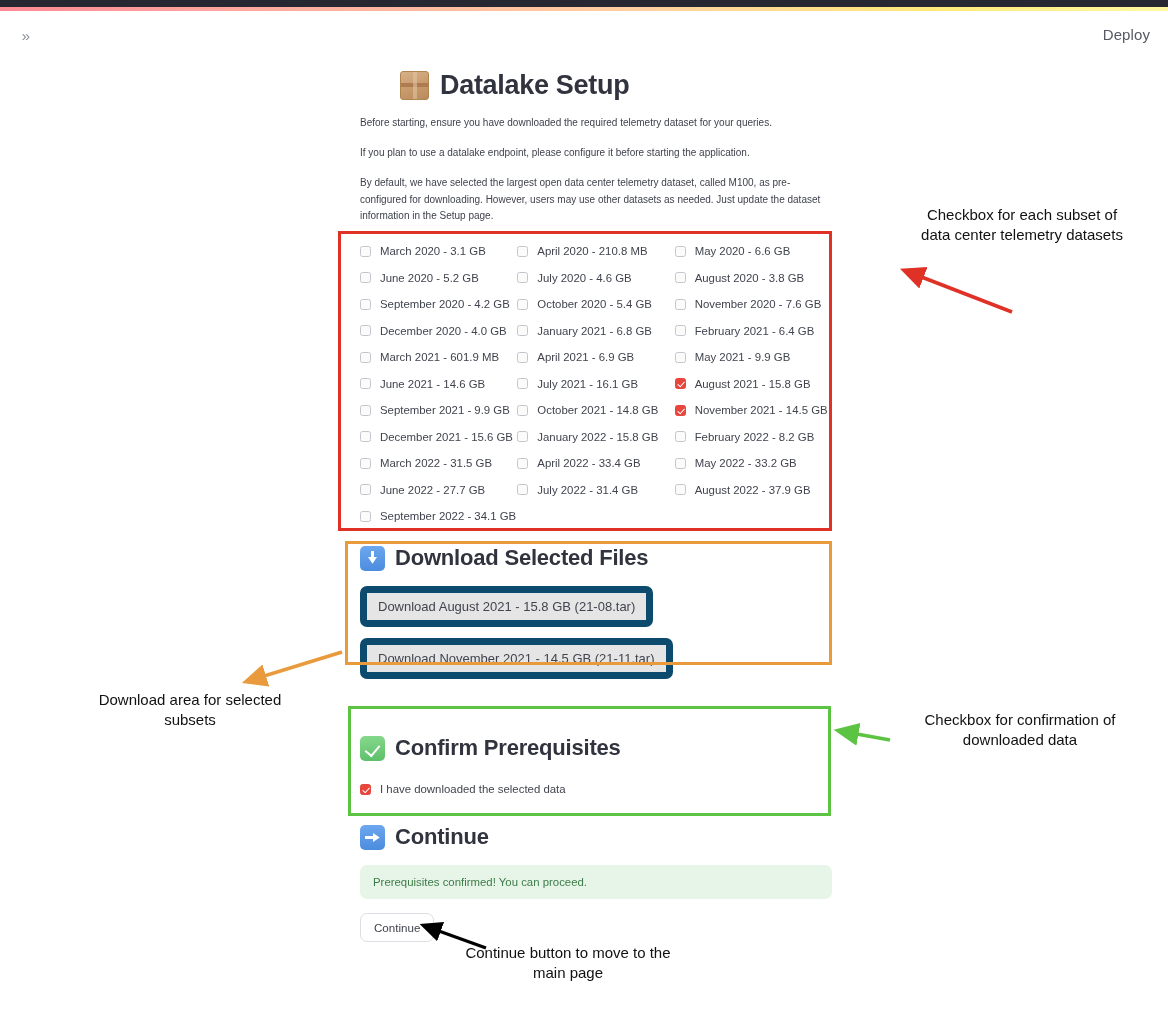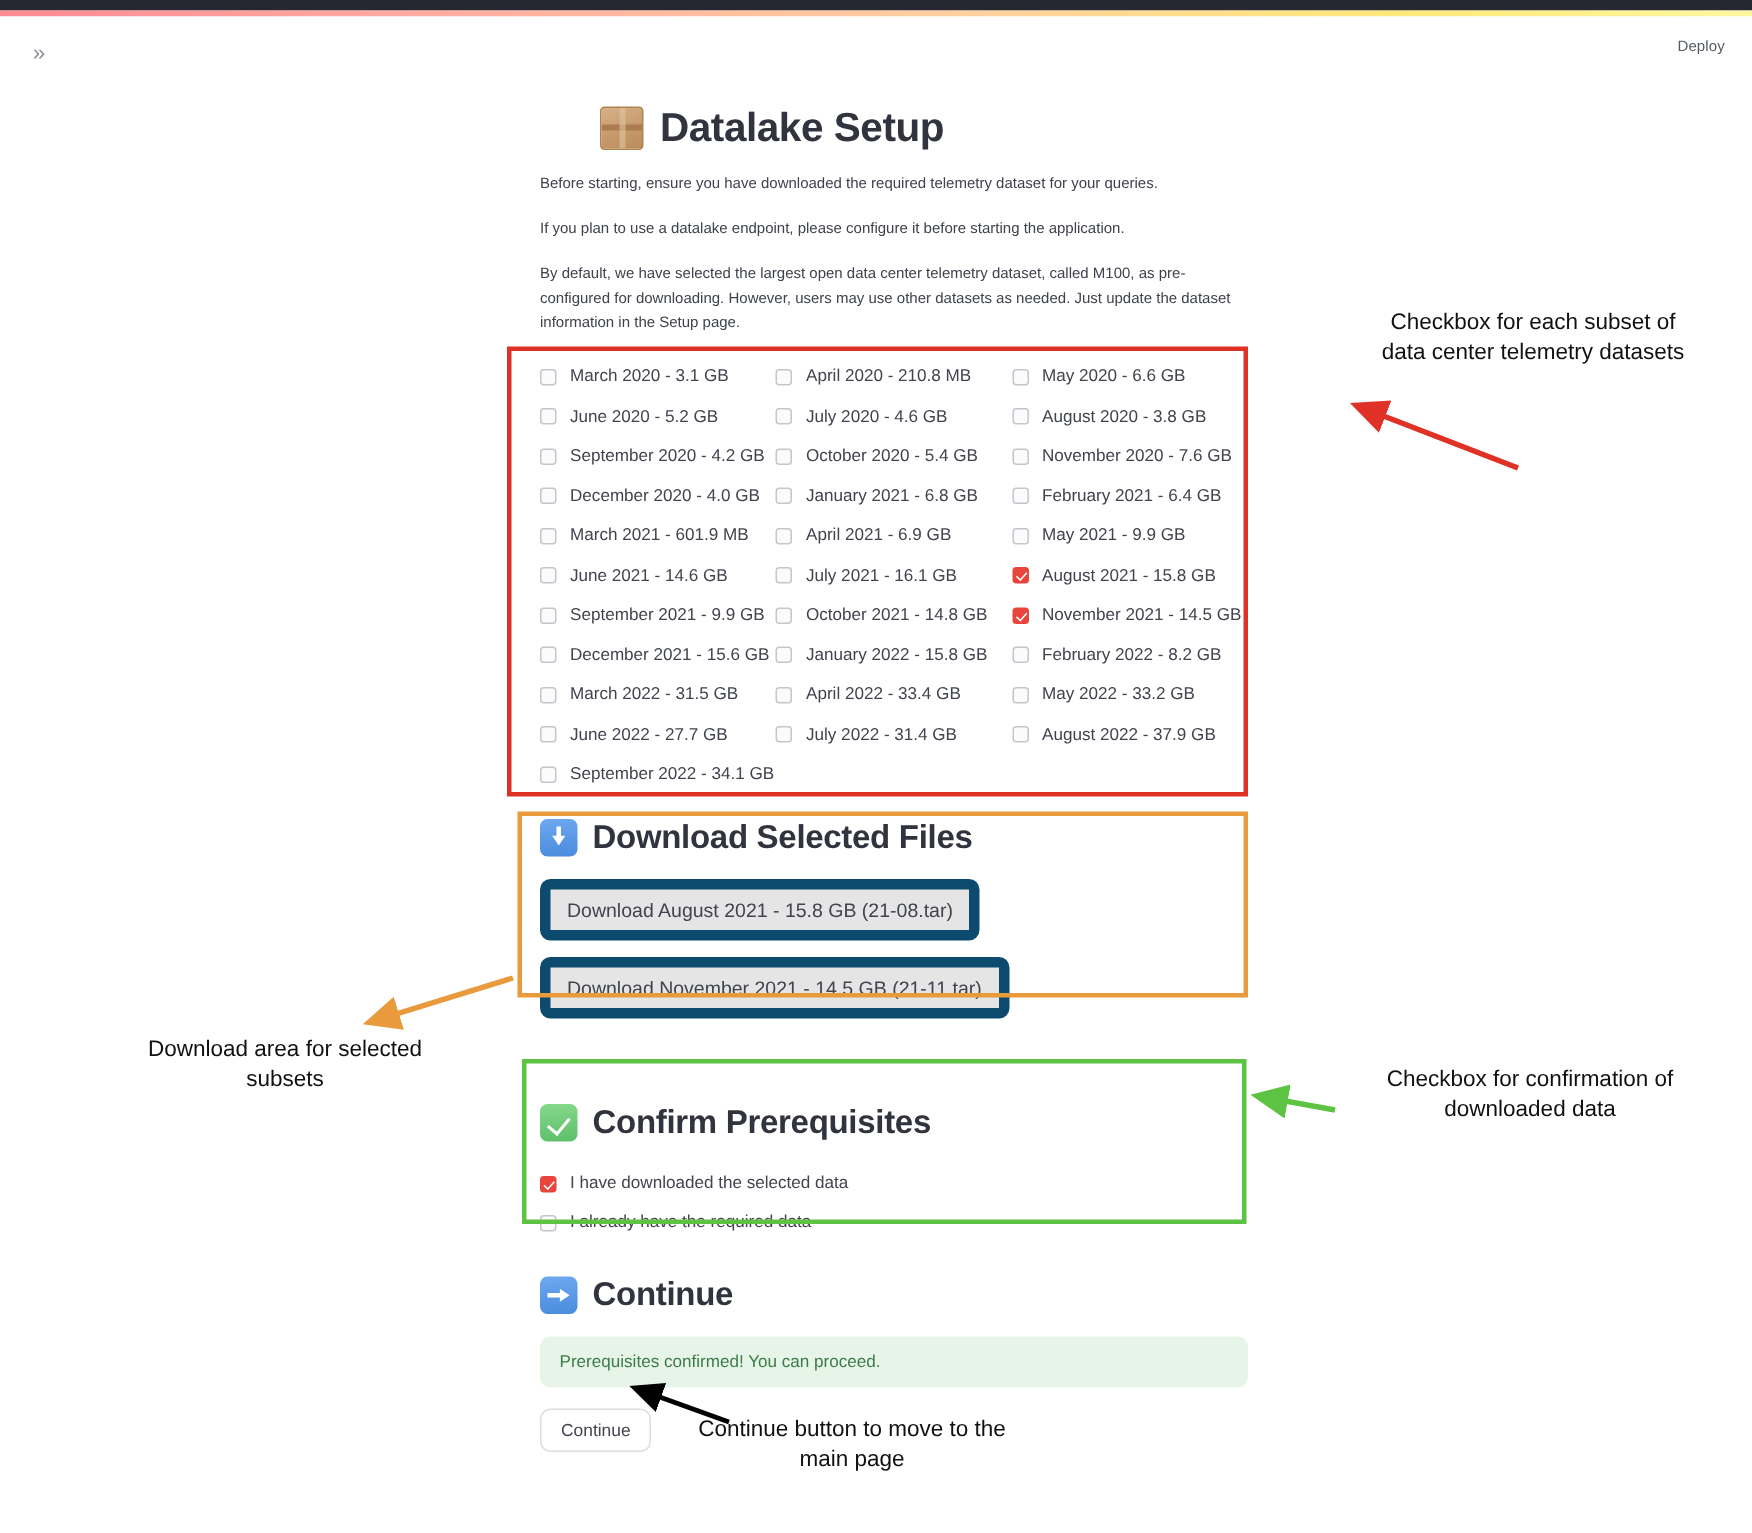--- a/index.html
+++ b/index.html
@@ -26,21 +26,21 @@
     background: #ffffff;
   }
   #sidebar-expand-button {
     position: absolute; left: 15px; top: 14px;
     width: 22px; height: 22px;
     color: #8b8f98; font-size: 15px; line-height: 22px; text-align: center;
     cursor: pointer;
   }
   #deploy-button {
     position: absolute; right: 18px; top: 15px;
-    font-size: 10px; color: #555a63; cursor: pointer;
+    font-size: 15px; color: #555a63; cursor: pointer;
     letter-spacing: .1px;
   }
 
   
   #main-column {
     position: absolute; left: 360px; top: 70px; width: 472px;
   }
 
   #page-title-row { display: flex; align-items: center; gap: 11px; margin-bottom: 14px; padding-left: 40px; }
   #package-icon {
@@ -338,24 +338,20 @@
 
   <div id="confirm-section">
     <div class="section-title-row">
       <div class="emoji-tile" id="confirm-icon-tile"></div>
       <div class="section-title">Confirm Prerequisites</div>
     </div>
     <div id="confirm-option-list">
         <div class="confirm-item">
           <span class="cbox checked"></span>
           <span class="confirm-label">I have downloaded the selected data</span>
-        </div>
-        <div class="confirm-item">
-          <span class="cbox"></span>
-          <span class="confirm-label">I already have the required data</span>
         </div>
       </div>
   </div>
 
   <div id="continue-section">
     <div class="section-title-row">
       <div class="emoji-tile" id="continue-icon-tile"></div>
       <div class="section-title">Continue</div>
     </div>
     <div id="success-alert">Prerequisites confirmed! You can proceed.</div>

